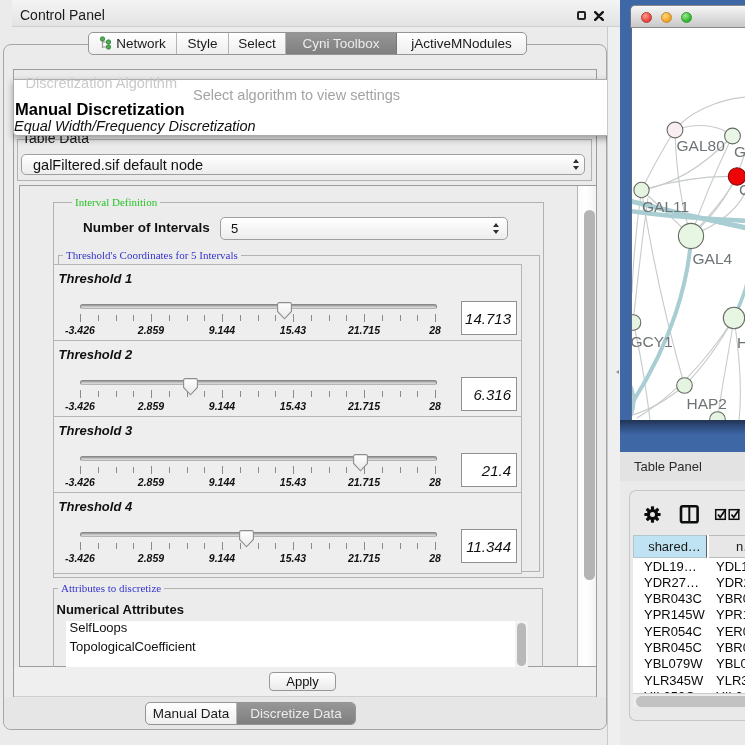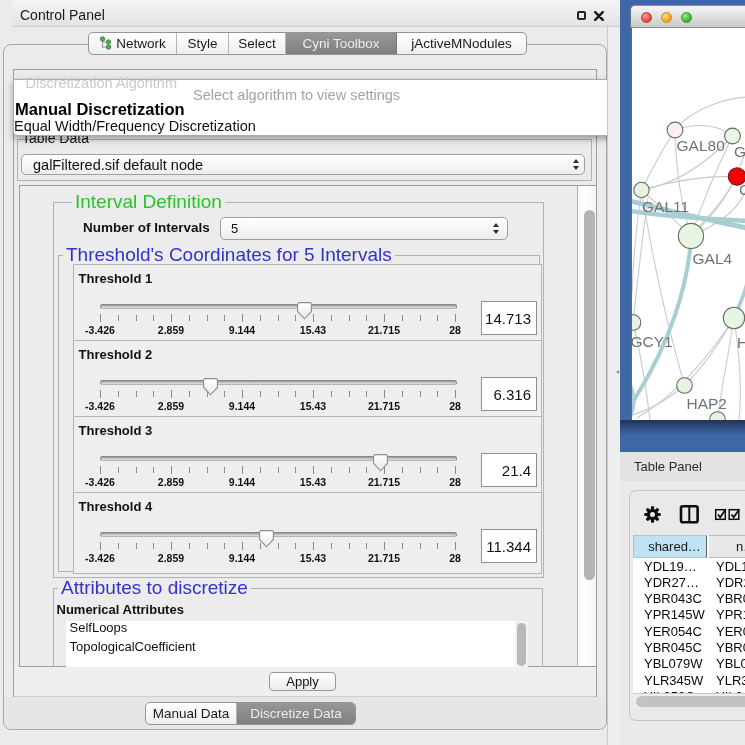--- a/index.html
+++ b/index.html
@@ -16,21 +16,21 @@
 
 .tabgrp{position:absolute;display:flex;height:23px;border:1px solid #959595;border-radius:5px;
  background:linear-gradient(#ffffff,#eeeeee);overflow:hidden;font-size:13.5px;color:#1a1a1a;}
 .tabgrp .seg{display:flex;align-items:center;justify-content:center;height:100%;border-right:1px solid #b5b5b5;}
 .tabgrp .seg:last-child{border-right:none;}
 .tabgrp .sel{background:linear-gradient(#979797,#7f7f7f);color:#ececec;border-right:1px solid #777;}
 #toptabs{left:88px;top:32px;}
 #bottabs{left:145px;top:702px;}
 
 .grp{position:absolute;border:1px solid #b2b2b2;}
-.grptitle{position:absolute;top:-9px;font-size:19px;background:#ececec;padding:0 3px;line-height:16px;}
+.grptitle{position:absolute;top:-9px;font-size:11px;background:#ececec;padding:0 3px;line-height:16px;font-family:Liberation Serif, serif;}
 
 #grpDisc{left:17px;top:83px;width:575px;height:43px;}
 #grpTable{left:17px;top:139px;width:575px;height:42px;}
 #tdlabel{position:absolute;left:22px;top:130px;font-size:14px;color:#1a1a1a;}
 #combo1{position:absolute;left:21px;top:154px;width:564px;height:21px;border:1px solid #9f9f9f;border-radius:5px;
  background:linear-gradient(#ffffff,#ededed);font-size:14.5px;color:#111;line-height:20px;padding-left:11px;}
 .updown{position:absolute;width:8px;}
 .updown .u{width:0;height:0;border-left:3.5px solid transparent;border-right:3.5px solid transparent;border-bottom:4.5px solid #2e2e2e;margin-bottom:2.5px;}
 .updown .d{width:0;height:0;border-left:3.5px solid transparent;border-right:3.5px solid transparent;border-top:4.5px solid #2e2e2e;}
 
@@ -40,42 +40,42 @@
 #scrollpane{position:absolute;left:19px;top:185px;width:578px;height:482px;border:1px solid #9d9d9d;background:#ececec;overflow:hidden;}
 #vsb{position:absolute;left:557px;top:0;width:20px;height:480px;background:linear-gradient(90deg,#fafafa,#ffffff 40%,#f2f2f2);border-left:1px solid #b5b5b5;}
 #vsb .th{position:absolute;left:6px;top:24px;width:11px;height:370px;background:#b4b4b4;border-radius:6px;}
 .gt-green{color:#28c428;}
 .gt-blue{color:#3333cc;}
 
 #nilabel{position:absolute;left:83px;top:220px;font-size:13.5px;font-weight:bold;color:#111;}
 #combo2{position:absolute;left:220px;top:217px;width:288px;height:23px;border:1px solid #9f9f9f;border-radius:5px;
  background:linear-gradient(#ffffff,#ededed);font-size:13px;color:#111;line-height:21px;padding-left:10px;}
 
-.thr{position:absolute;left:73px;width:469px;height:82px;border:1px solid #b5b5b5;background:#eeeeee;}
+.thr{position:absolute;left:53px;width:469px;height:82px;border:1px solid #b5b5b5;background:#eeeeee;font-style:italic;}
 .thrlbl{position:absolute;left:4.5px;top:6px;font-size:13px;font-weight:bold;color:#111;}
 .track{position:absolute;left:26px;top:39px;width:357px;height:5px;border-radius:3px;
  background:linear-gradient(#8f8f8f,#c9c9c9 55%,#dddddd);border:1px solid #898989;border-bottom-color:#b5b5b5;}
 .tick{position:absolute;width:1px;background:#8a8a8a;}
 .ticklbl{position:absolute;top:59px;width:60px;text-align:center;font-size:10.5px;font-weight:bold;color:#111;}
 .thumb{position:absolute;top:35.5px;}
 .valbox{position:absolute;left:407px;top:36px;width:56px;height:34px;border:1px solid #919191;background:#fff;
  font-size:15px;color:#111;text-align:right;padding:8px 5px 0 0;}
 
 #nalabel{position:absolute;left:56.5px;top:602px;font-size:13px;font-weight:bold;color:#111;}
 #attrlist{position:absolute;left:66px;top:620.5px;width:462px;height:46.5px;background:#fff;font-size:13px;color:#111;}
 #attrlist .it{padding-left:3.5px;line-height:19.3px;margin-top:0;}
 #alsb{position:absolute;left:449px;top:0px;width:13px;height:46.5px;background:#f2f2f2;}
 #alsb .th{position:absolute;left:2px;top:2px;width:9px;height:43px;background:#b9b9b9;border-radius:4.5px;}
 
 #popup{position:absolute;left:13px;top:79px;width:601px;height:57px;background:#ffffff;border:1px solid #ababab;
  border-radius:0 4px 4px 4px;box-shadow:0 3px 7px rgba(0,0,0,0.35);}
 #popup .ghost{position:absolute;left:11.5px;top:-5.5px;font-size:14.5px;color:#c9c9c9;}
 #popup .hint{position:absolute;left:179px;top:7px;white-space:nowrap;font-size:14.5px;color:#a3a3a3;}
 #popup .i1{position:absolute;left:1px;top:20px;font-size:16.5px;font-weight:bold;color:#000;}
-#popup .i2{position:absolute;left:0px;top:37.5px;font-size:14.5px;color:#111;}
+#popup .i2{position:absolute;left:0px;top:37.5px;font-size:14.5px;color:#111;font-style:italic;}
 
 #applybar{position:absolute;left:14px;top:667px;width:582px;height:30px;background:#efefef;border-bottom:1px solid #cfcfcf;}
 #applybtn{position:absolute;left:269px;top:672px;width:67px;height:19px;border:1px solid #979797;border-radius:4px;
  background:linear-gradient(#ffffff,#ebebeb);font-size:13px;color:#111;text-align:center;line-height:17px;}
 #botband{position:absolute;left:4px;top:697px;width:602px;height:32px;background:#e6e6e6;border-radius:0 0 8px 8px;}
 
 #divider{position:absolute;left:607px;top:27px;width:13px;height:718px;background:#efefef;border-left:1px solid #c9c9c9;}
 #divarrow{position:absolute;left:615.5px;top:369.5px;width:0;height:0;border-top:2px solid transparent;border-bottom:2px solid transparent;border-right:3px solid #8f8f8f;}
 #desktop{position:absolute;left:620px;top:0;width:125px;height:452px;background:#3e67a6;}
 #netwin{position:absolute;left:10px;top:5px;width:115px;height:415px;}

